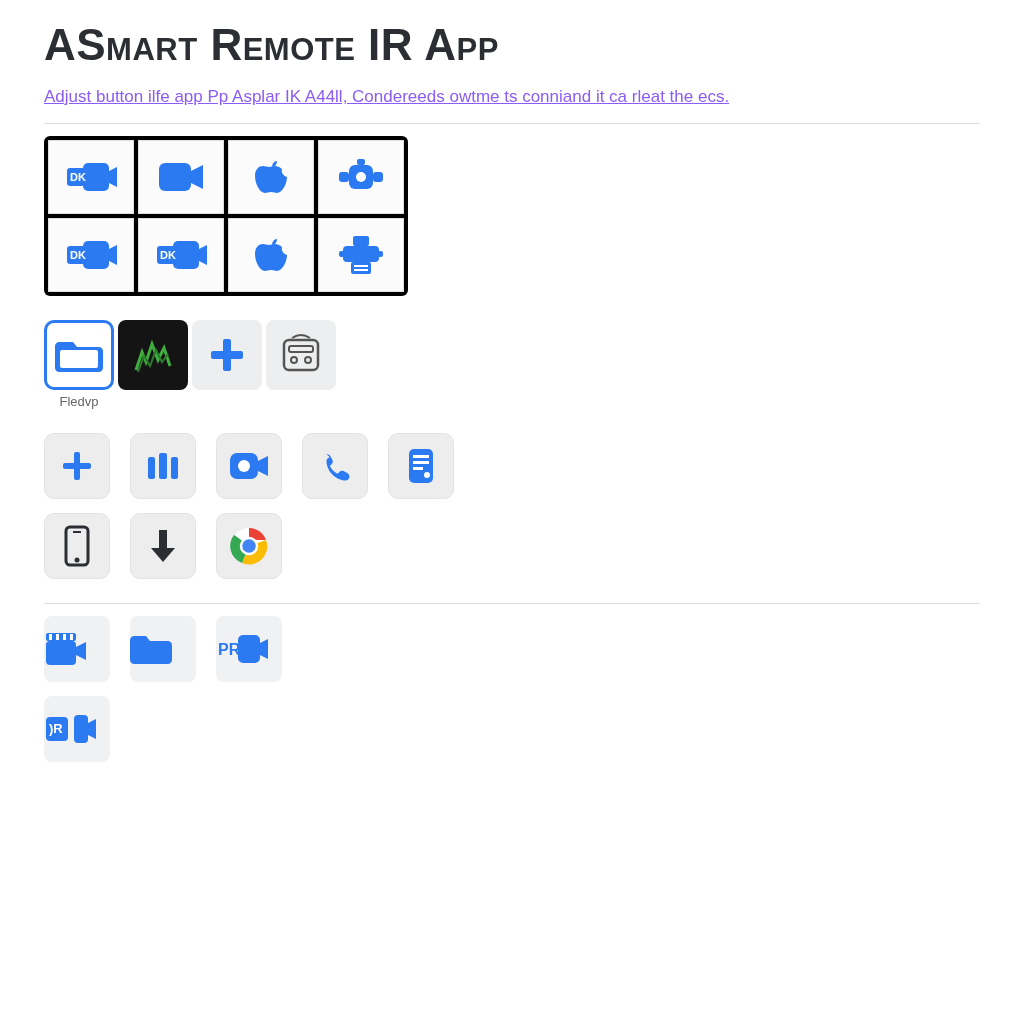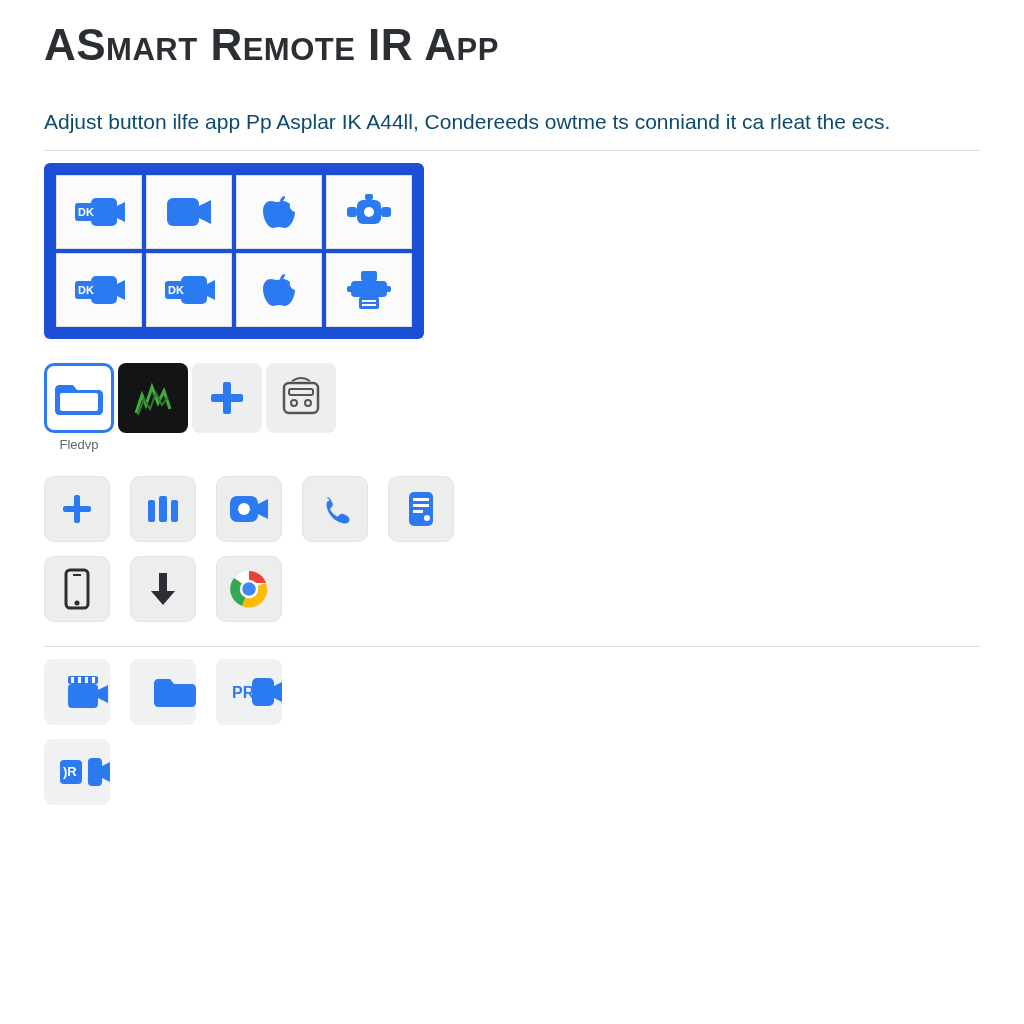--- a/index.html
+++ b/index.html
@@ -10,41 +10,42 @@
     height: 1024px;
     padding: 20px 44px;
     color: #3a4046;
   }
   h1 {
     font-size: 44px;
     font-weight: 600;
     color: #2b2f33;
     font-variant: small-caps;
     letter-spacing: 0.5px;
-    margin-bottom: 38px;
+    margin-bottom: 16px;
   }
   .desc {
-    font-size: 21px;
+    font-size: 17px;
     line-height: 1.35;
-    color: #0c4a6e;
+    color: #8b5cf6;
     margin-bottom: 14px;
+    text-decoration: underline;
   }
   hr.sep {
     border: none;
     border-top: 1px solid #d9dcdf;
     margin: 10px 0 12px 0;
   }
   
   .grid1 {
     display: inline-grid;
     grid-template-columns: repeat(4, 86px);
     grid-template-rows: repeat(2, 74px);
     gap: 4px;
-    background: #1d4ed8;
-    padding: 12px;
+    background: #000000;
+    padding: 4px;
     border-radius: 6px;
   }
   .grid1 .cell {
     background: #fbfbfb;
     border: 1px solid #dcdfe2;
     display: flex;
     align-items: center;
     justify-content: center;
   }
   
@@ -76,21 +77,21 @@
     border-radius: 10px;
     display: flex; align-items: center; justify-content: center;
     border: 1px solid #e1e3e5;
   }
   
   .row4 { display: flex; gap: 20px; margin-bottom: 14px; }
   .tile4 {
     width: 66px; height: 66px;
     background: #f0f1f2;
     border-radius: 8px;
-    display: flex; align-items: center; justify-content: flex-end;
+    display: flex; align-items: center; justify-content: flex-start;
   }
   .section { margin-bottom: 24px; }
   svg { display: block; }
 </style>
 </head>
 <body>
 
 <h1>ASmart Remote IR App</h1>
 
 <div class="section">

